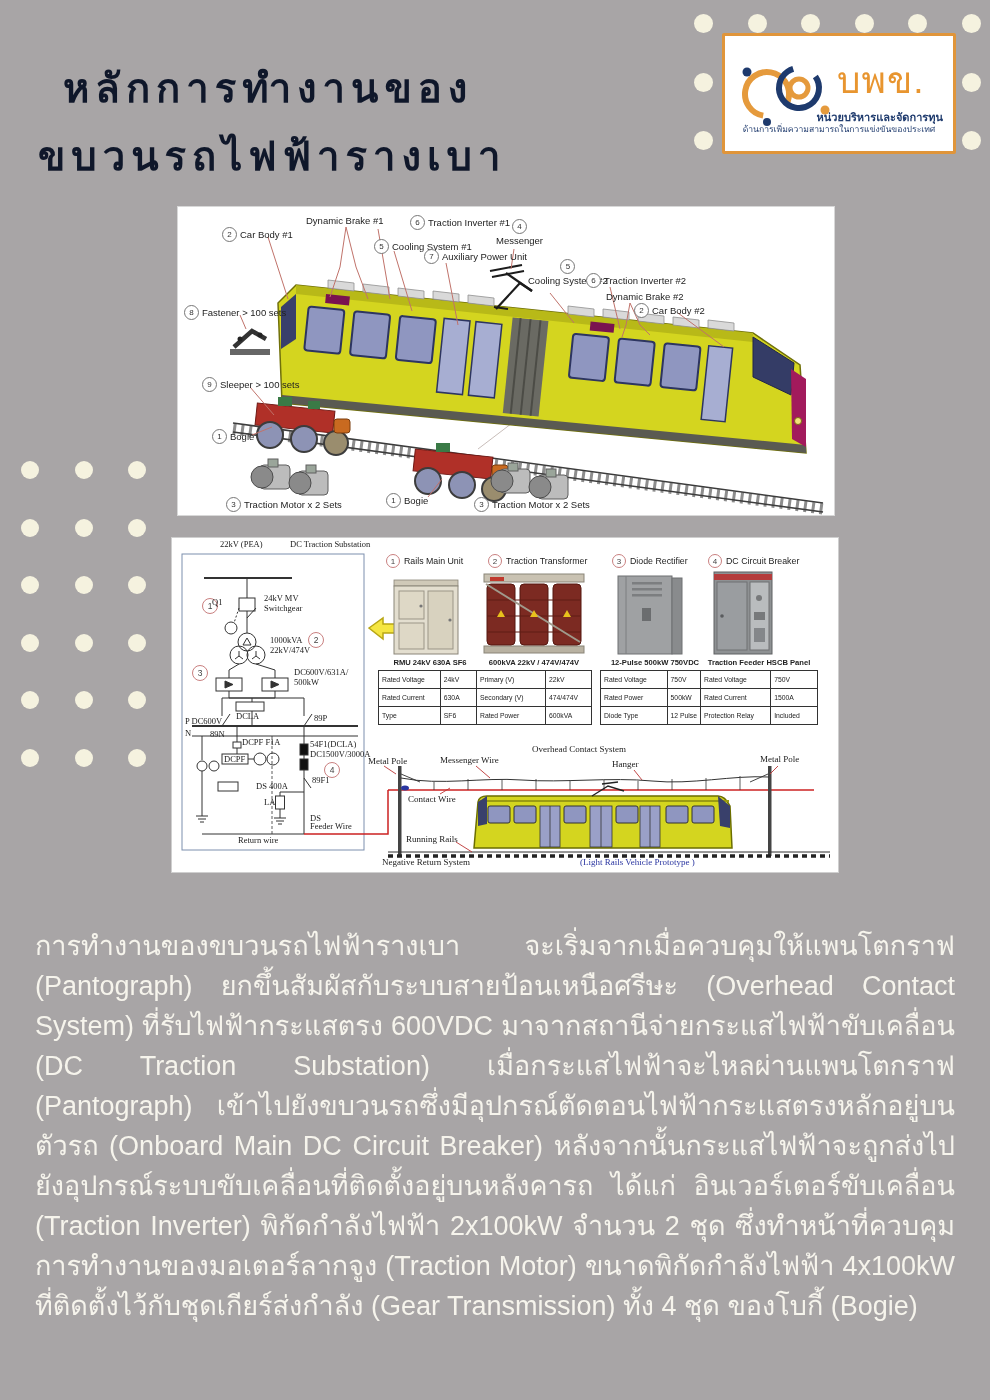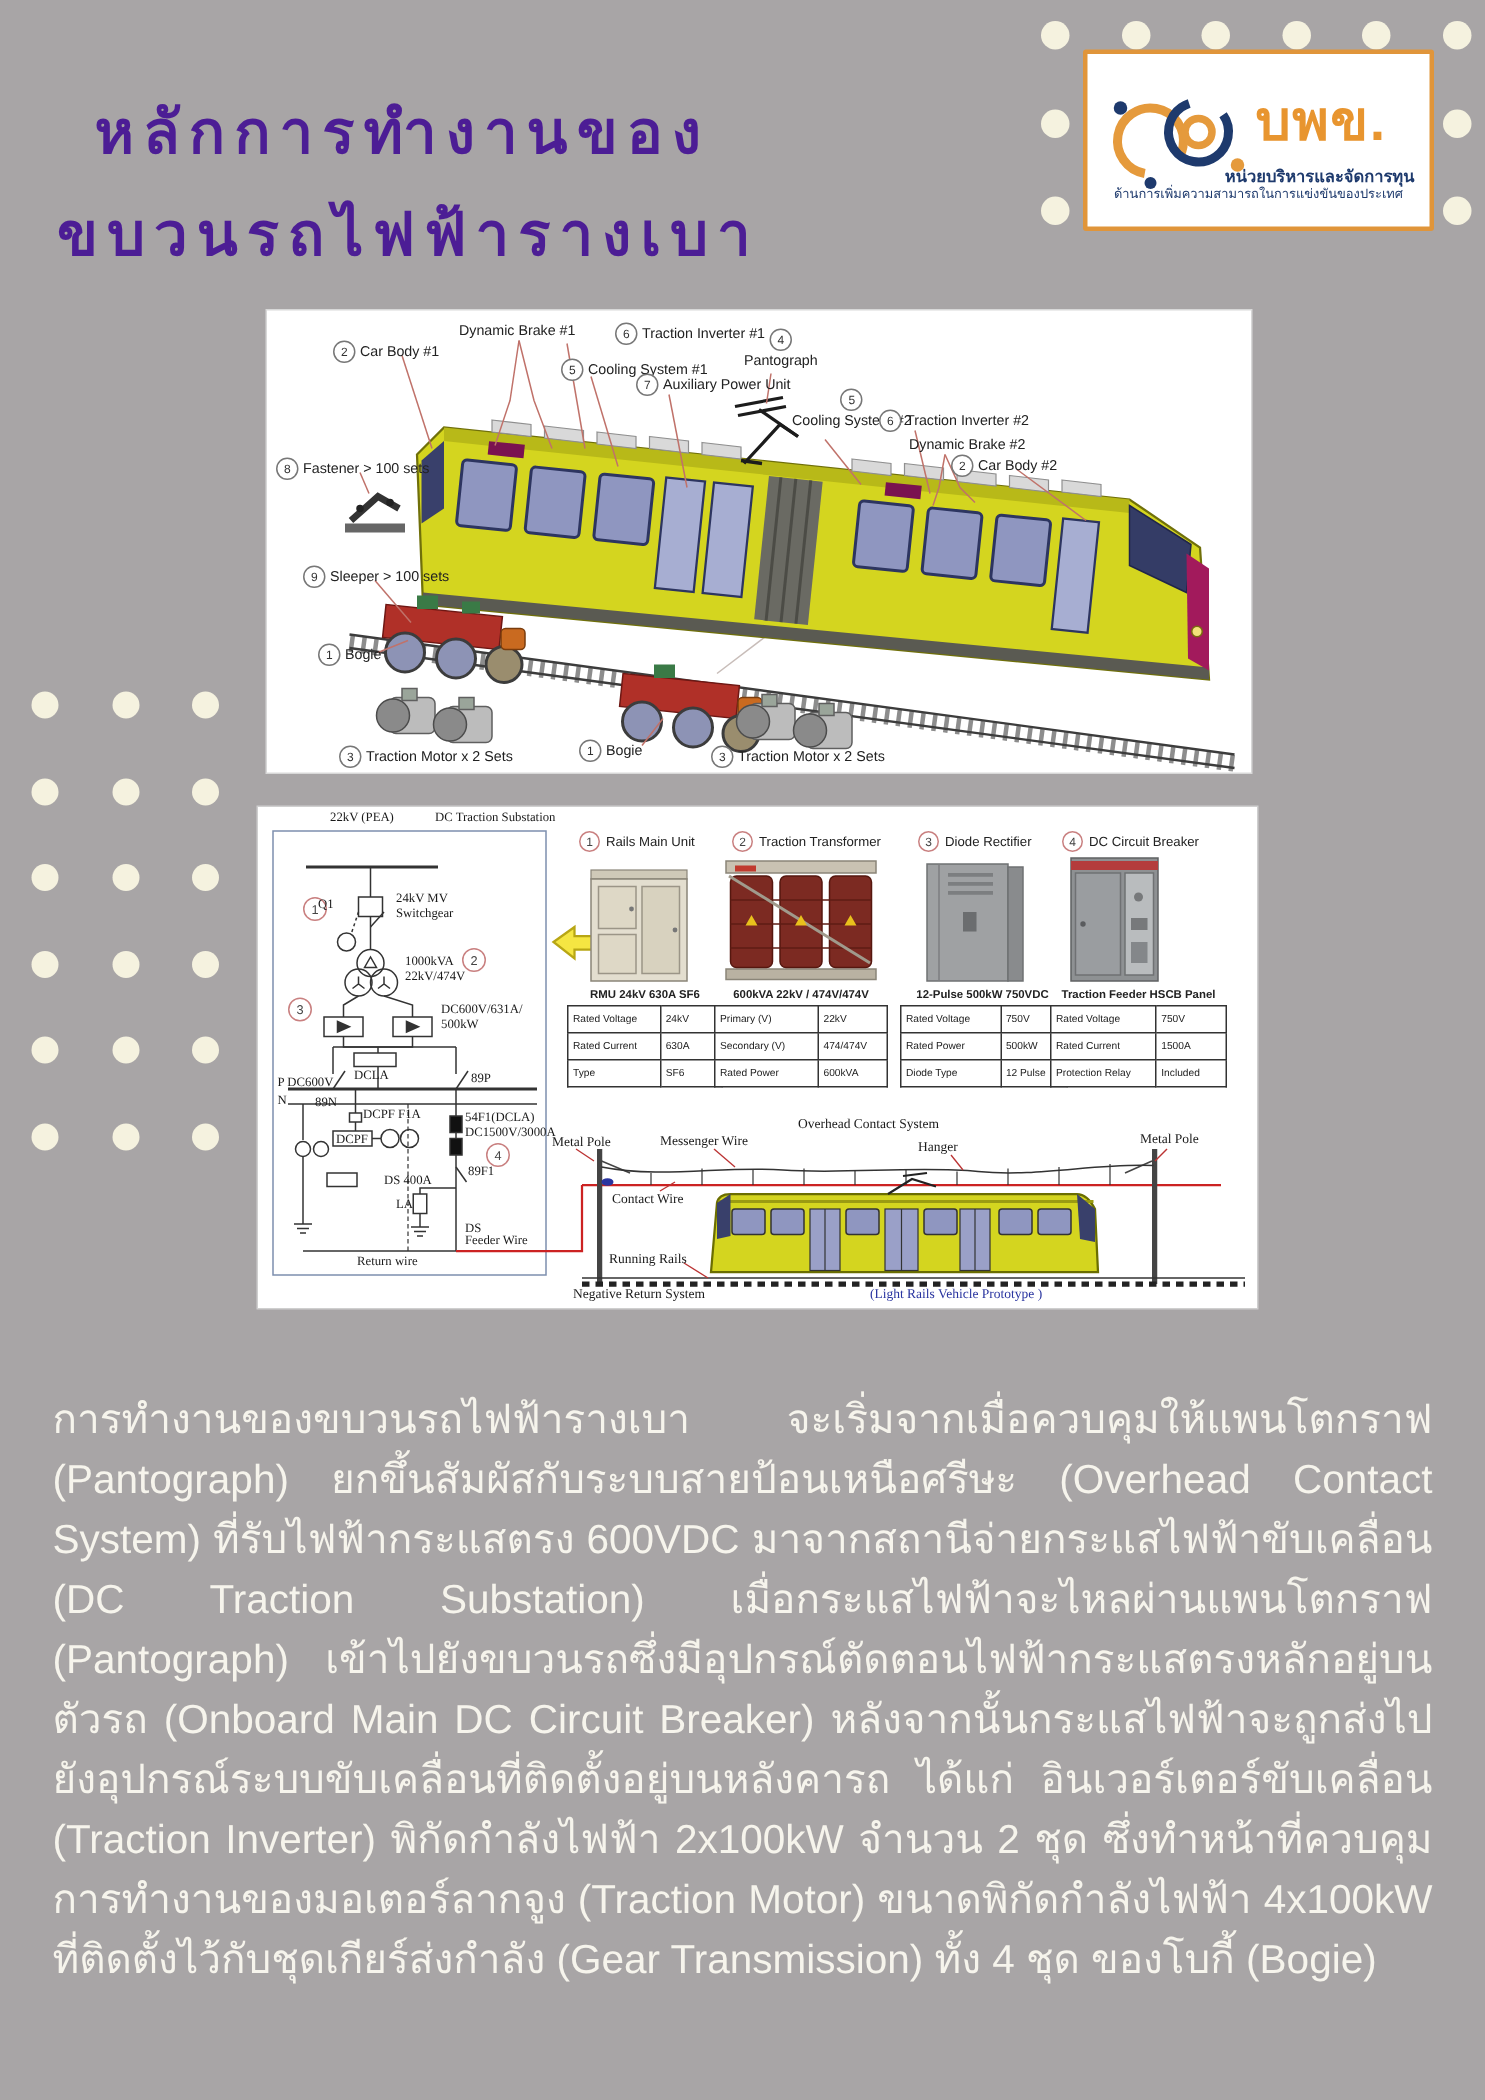--- a/index.html
+++ b/index.html
@@ -1,26 +1,26 @@
 <!DOCTYPE html>
 <html lang="th"><head>
 <meta charset="utf-8">
 <style>
   html,body{margin:0;padding:0;}
   body{width:990px;height:1400px;position:relative;overflow:hidden;
        background:#a8a5a6;font-family:"Liberation Sans",sans-serif;}
   
   .dot{position:absolute;border-radius:50%;background:#f5f2df;}
   
-  .title-line{position:absolute;color:#4c1d95;font-weight:bold;font-size:40px;
+  .title-line{position:absolute;color:#0f172a;font-weight:bold;font-size:40px;
               letter-spacing:6px;white-space:nowrap;}
   
   .logo-box{position:absolute;left:722px;top:33px;width:228px;height:115px;
             background:#ffffff;border:3px solid #e0953a;border-radius:2px;z-index:5;}
-  .logo-acronym{position:absolute;left:112px;top:14px;color:#e8952f;font-weight:bold;
+  .logo-acronym{position:absolute;left:112px;top:14px;color:#e8952f;font-weight:normal;
                 font-size:37px;letter-spacing:1px;}
   .logo-sub1{position:absolute;right:10px;top:72px;color:#1e3a6d;font-weight:bold;font-size:11px;}
   .logo-sub2{position:absolute;left:0;right:0;top:86px;text-align:center;color:#1e3a6d;
              font-weight:normal;font-size:8.6px;}
   
   .panel{position:absolute;background:#ffffff;z-index:4;}
   .panel-tram{left:178px;top:207px;width:656px;height:308px;box-shadow:0 0 0 1px #d8d8d8;}
   .panel-sub{left:172px;top:538px;width:666px;height:334px;box-shadow:0 0 0 1px #cfcfcf;}
   .panel svg{position:absolute;left:0;top:0;}
   
@@ -260,21 +260,21 @@
   <div class="t-lbl" style="left:196px;top:32px">
       <span class="t-num">5</span>
       <span>Cooling System #1</span>
     </div>
   <div class="t-lbl" style="left:246px;top:42px">
       <span class="t-num">7</span>
       <span>Auxiliary Power Unit</span>
     </div>
   <div class="t-lbl t-col" style="left:318px;top:12px">
       <span class="t-num">4</span>
-      <span>Pantograph</span>
+      <span>Messenger</span>
     </div>
   <div class="t-lbl t-col" style="left:350px;top:52px">
       <span class="t-num">5</span>
       <span>Cooling System #2</span>
     </div>
   <div class="t-lbl" style="left:408px;top:66px">
       <span class="t-num">6</span>
       <span>Traction Inverter #2</span>
     </div>
   <div class="t-lbl" style="left:428px;top:84px">

